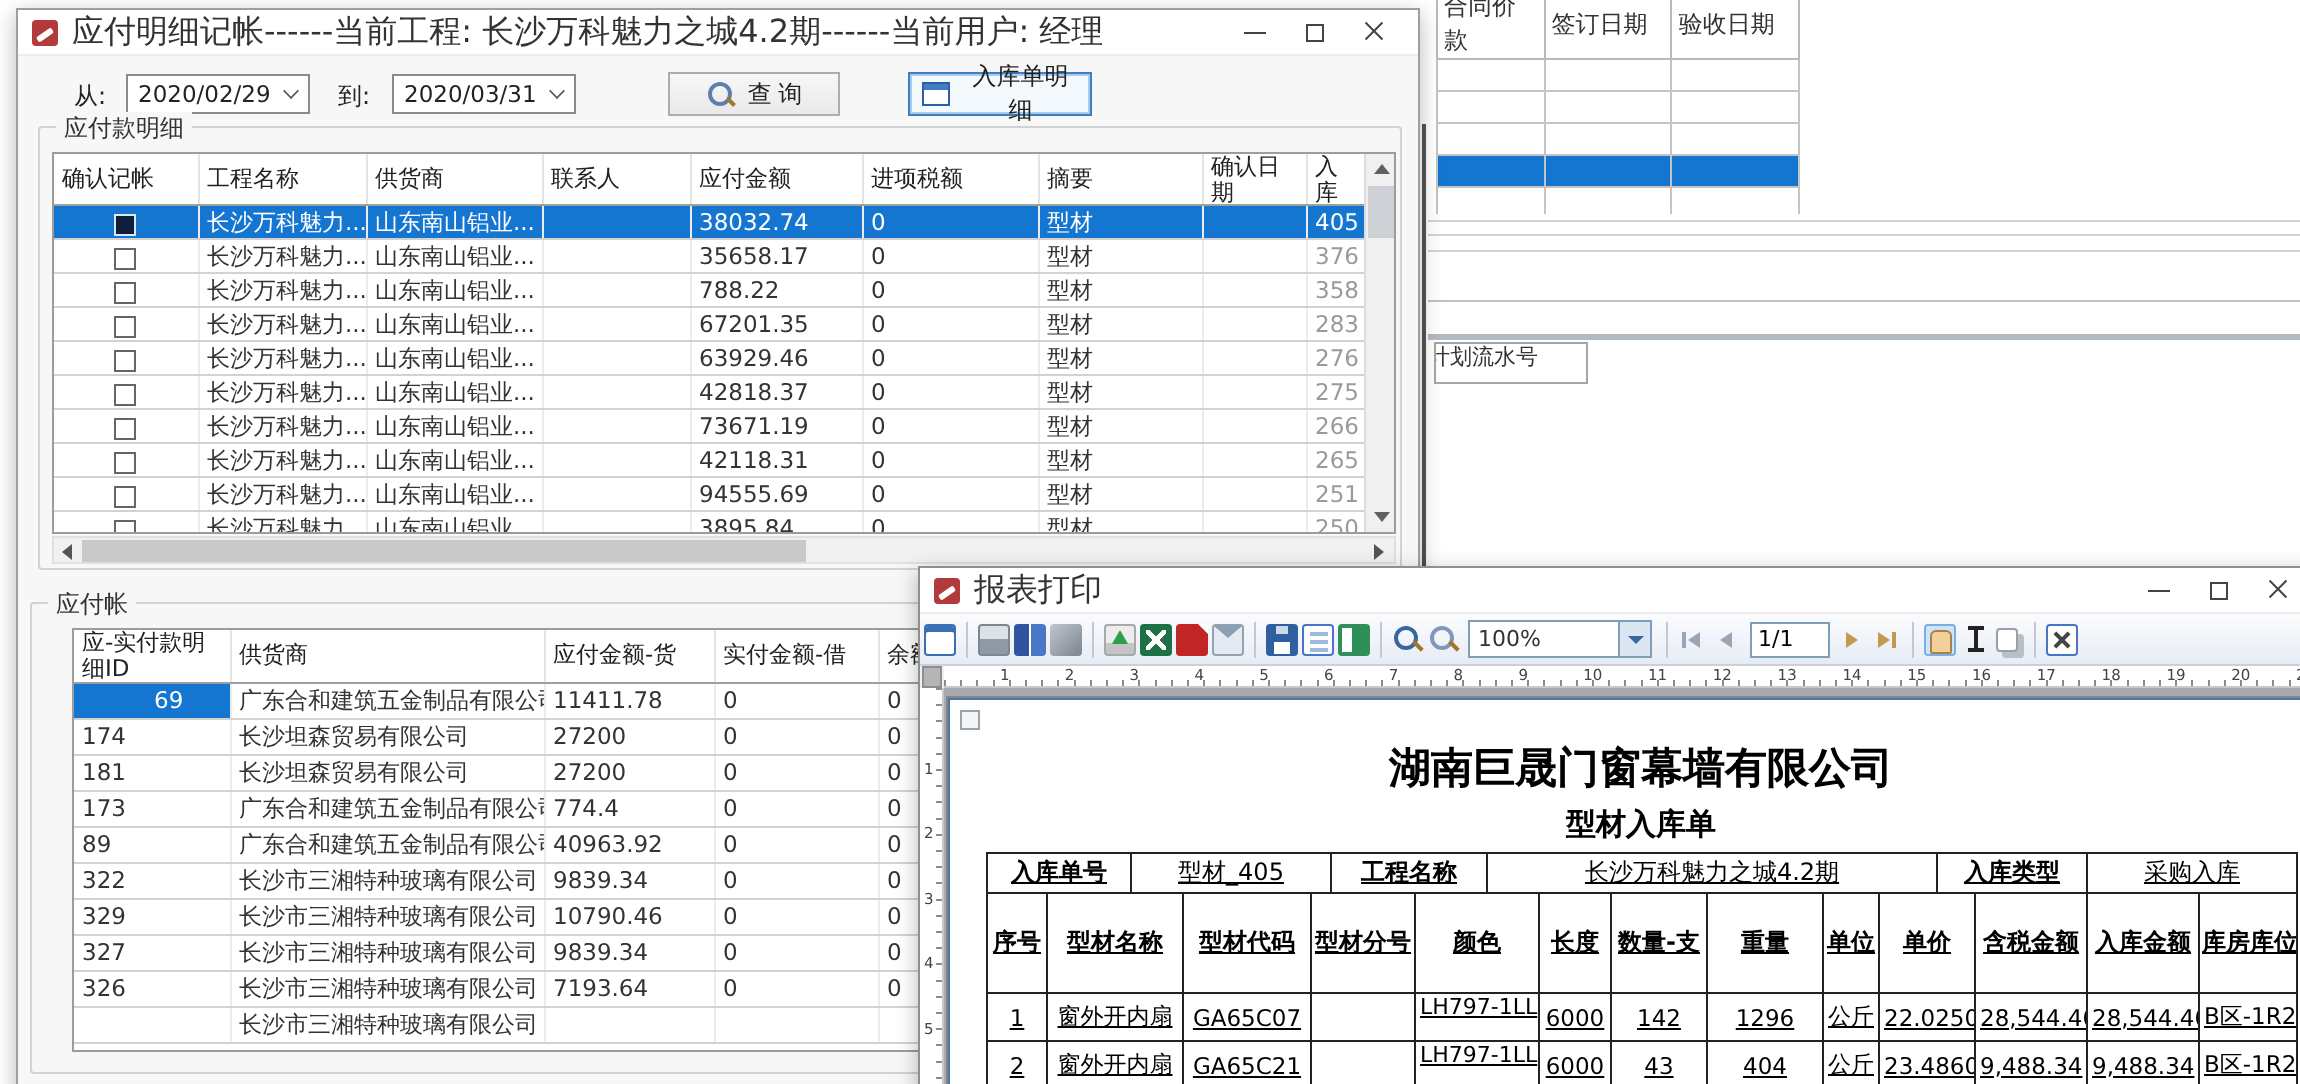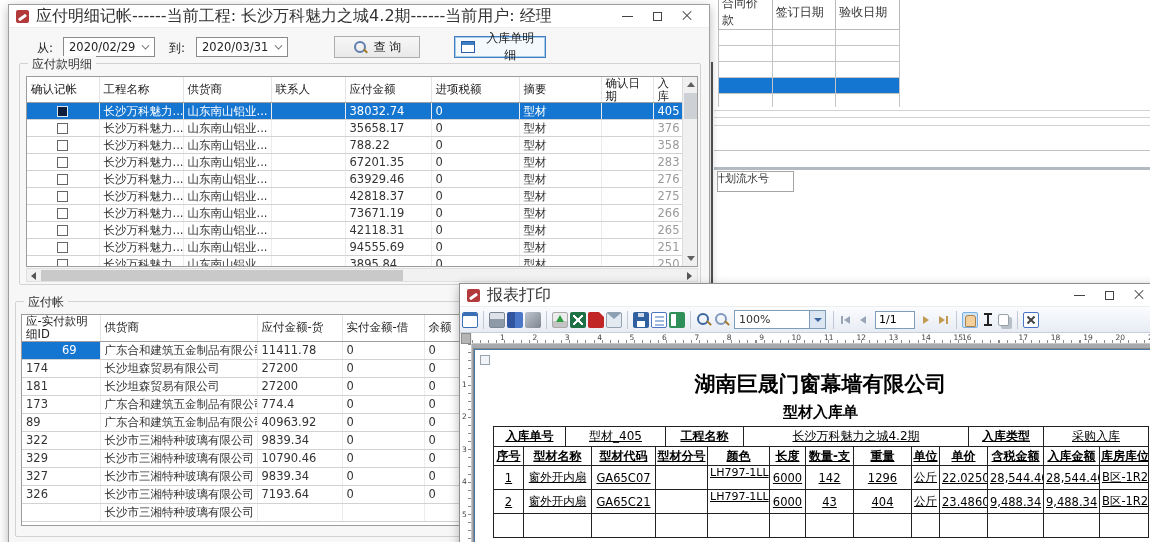--- a/index.html
+++ b/index.html
@@ -149,21 +149,21 @@
   .pgcorner{position:absolute;left:5px;top:5px;width:10px;height:10px;border:1px solid #9aa3ad;background:#f2f4f7;}
   .company{position:absolute;left:18px;top:20px;width:655px;text-align:center;font-size:21px;font-weight:bold;color:#000;
            font-family:Liberation Mono, monospace;}
   .formtitle{position:absolute;left:18px;top:53px;width:655px;text-align:center;font-size:15px;font-weight:bold;color:#000;}
   .rpttables{position:absolute;left:18px;top:76px;width:655px;}
   .rpt{border-collapse:collapse;table-layout:fixed;background:#fff;font-size:12px;color:#000;width:655px;text-decoration:underline;}
   .rpt td,.rpt th{border:1px solid #222;text-align:center;padding:0 2px;overflow:hidden;white-space:nowrap;}
   .rpt td{height:20px;}
   .ilbl{font-weight:bold;}
   .rptd{margin-top:-1px;}
-  .rptd th{font-weight:bold;height:19px;font-size:12px;padding:0 1px;}
+  .rptd th{font-weight:bold;height:19px;font-size:12px;padding:16px 1px;}
   .rptd td{height:24px;font-size:11.5px;}
   .rptd td.ctop{vertical-align:top;text-align:left;font-size:11px;line-height:13px;}
 </style>
 </head>
 <body>
 
 <div class="screen">
 
   <div class="bgwin">
     <div class="bgwrap">
@@ -408,21 +408,21 @@
       </div>
       <div class="hscroll" style="left:6px;top:204px;width:672px;">
         <span class="ha ha-l"></span>
         <span class="hthumb"></span>
         <span class="ha ha-r"></span>
       </div>
     </div>
 
     <div class="groupbox" style="left:6px;top:296px;width:690px;height:236px;">
       <span class="grouplabel">应付帐</span>
-      <div class="gridwrap" style="left:5px;top:12px;width:678px;height:212px;">
+      <div class="gridwrap" style="left:20px;top:12px;width:678px;height:212px;">
         <table class="grid acct" style="width:560px;">
           <colgroup>
             <col style="width:78px">
               <col style="width:157px">
               <col style="width:85px">
               <col style="width:82px">
             <col style="width:58px">
               <col style="width:100px">
           </colgroup>
           <thead>
@@ -589,21 +589,21 @@
         <span class="rnum" style="left: 190px;">6</span>
         <span class="rnum" style="left: 222.4px;">7</span>
         <span class="rnum" style="left: 254.8px;">8</span>
         <span class="rnum" style="left: 287.2px;">9</span>
         <span class="rnum" style="left: 319.6px;">10</span>
         <span class="rnum" style="left: 352px;">11</span>
         <span class="rnum" style="left: 384.4px;">12</span>
         <span class="rnum" style="left: 416.8px;">13</span>
         <span class="rnum" style="left: 449.2px;">14</span>
         <span class="rnum" style="left: 481.6px;">15</span>
-        <span class="rnum" style="left: 490px;">16</span>
+        <span class="rnum" style="left: 514px;">16</span>
         <span class="rnum" style="left: 546.4px;">17</span>
         <span class="rnum" style="left: 578.8px;">18</span>
         <span class="rnum" style="left: 611.2px;">19</span>
         <span class="rnum" style="left: 643.6px;">20</span>
         <span class="rnum" style="left: 676px;">21</span>
       </div>
 
     <div class="preview">
       <div class="rulerV" id="rulerV">
           <span class="rvnum" style="top: 36px;">1</span>

